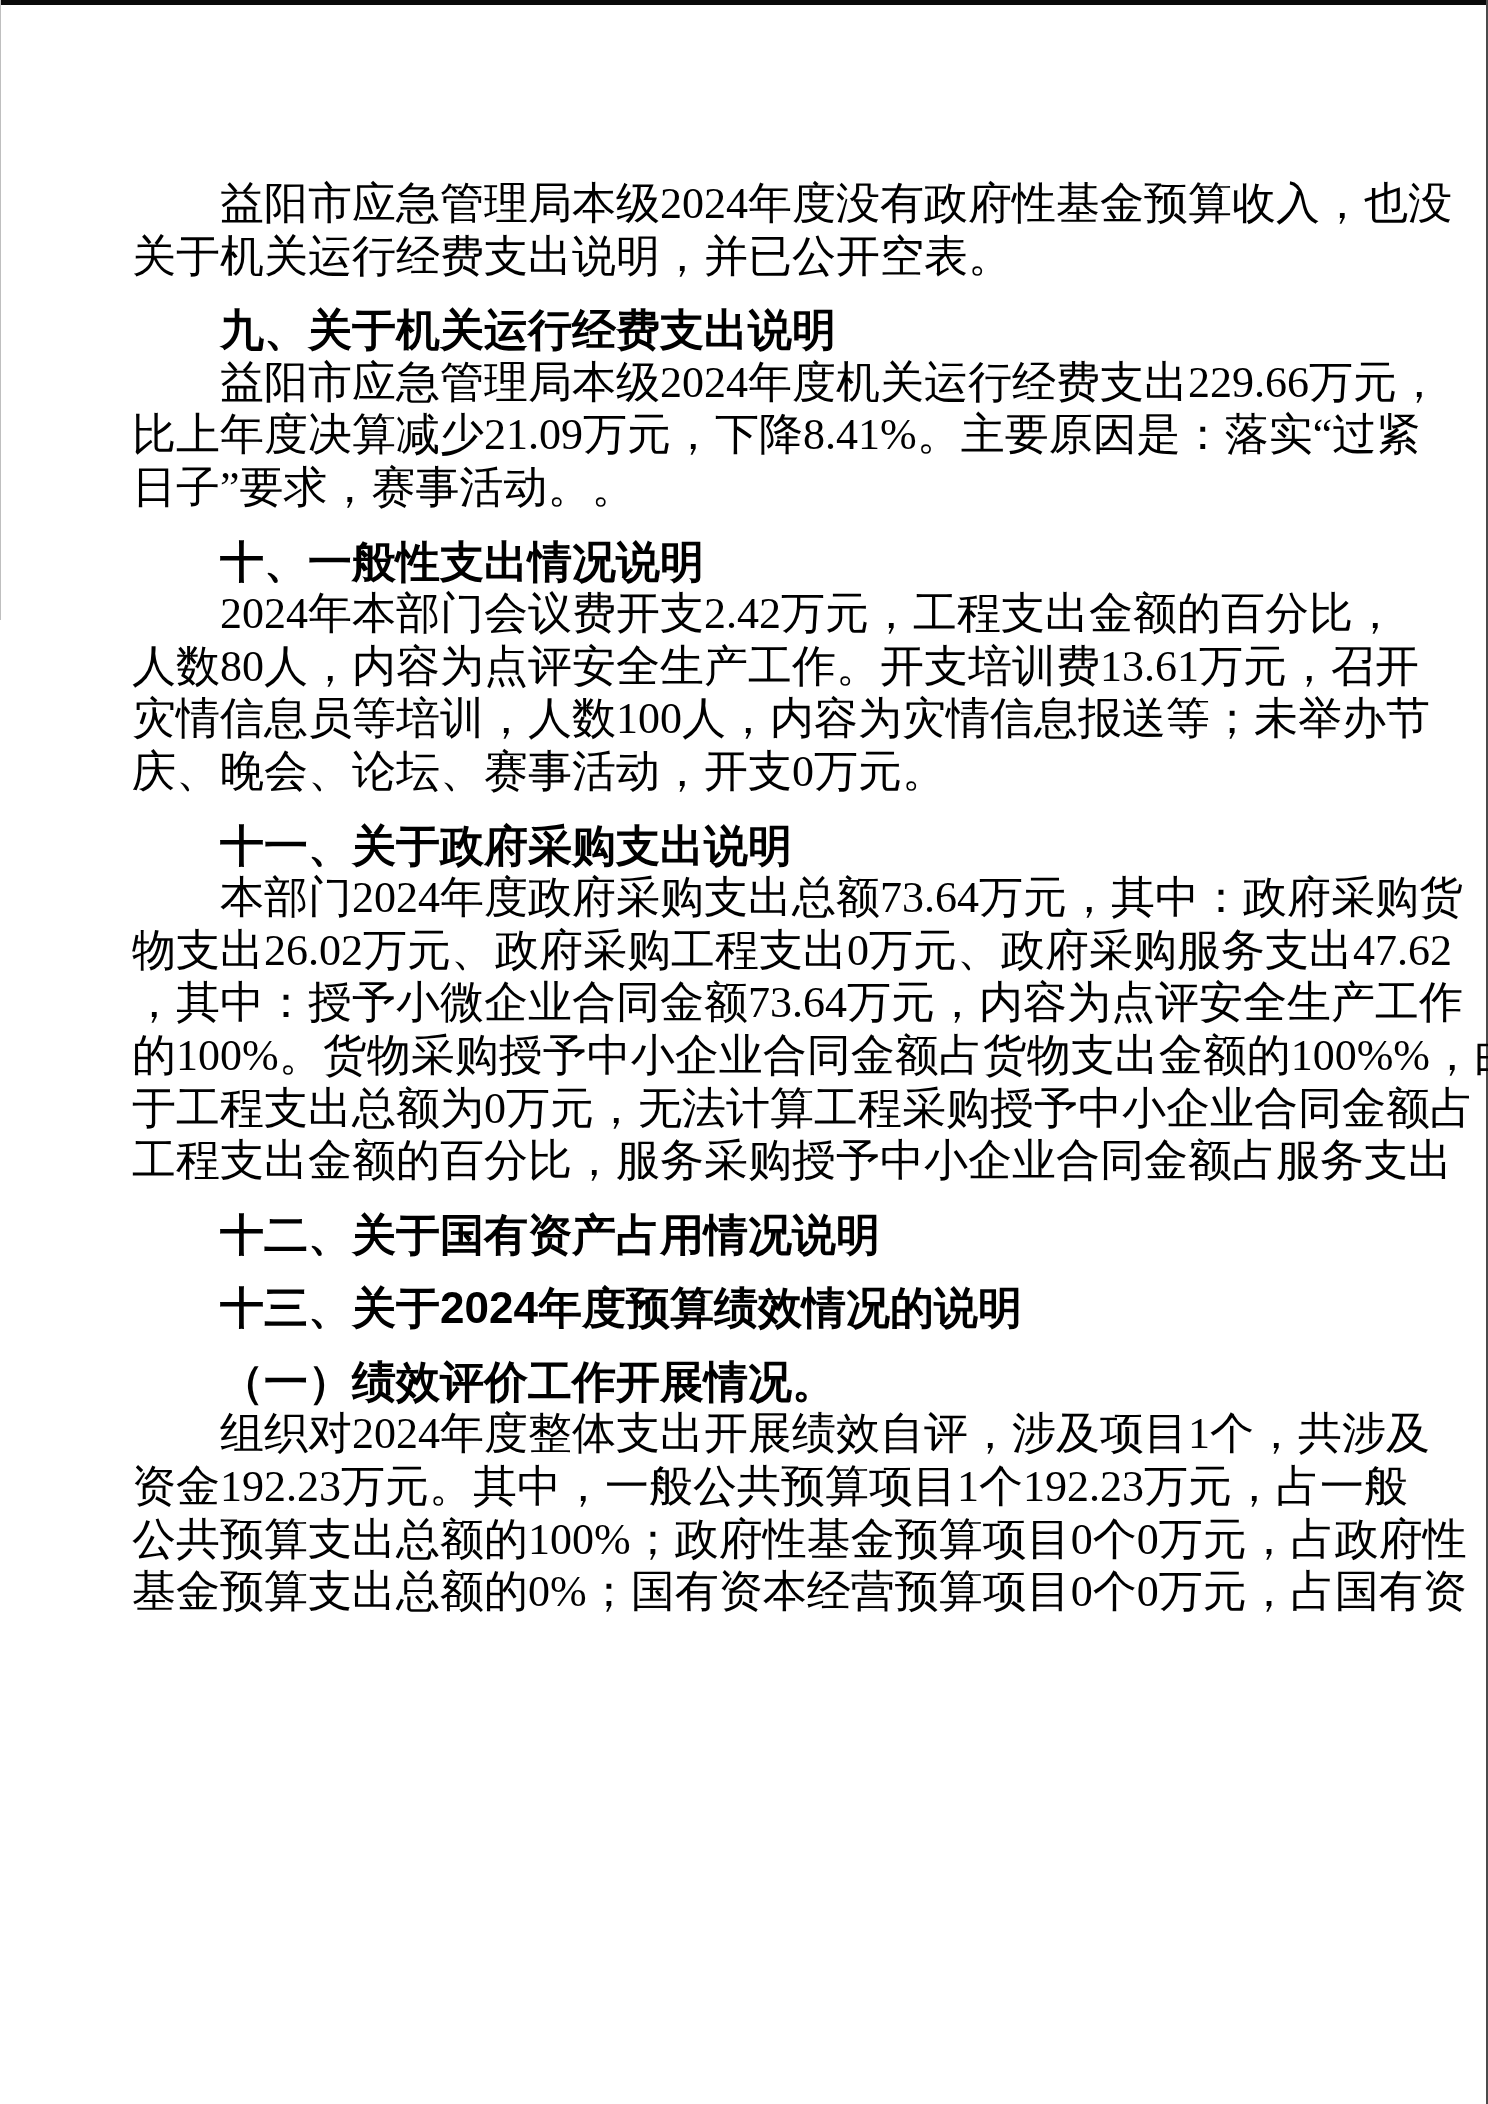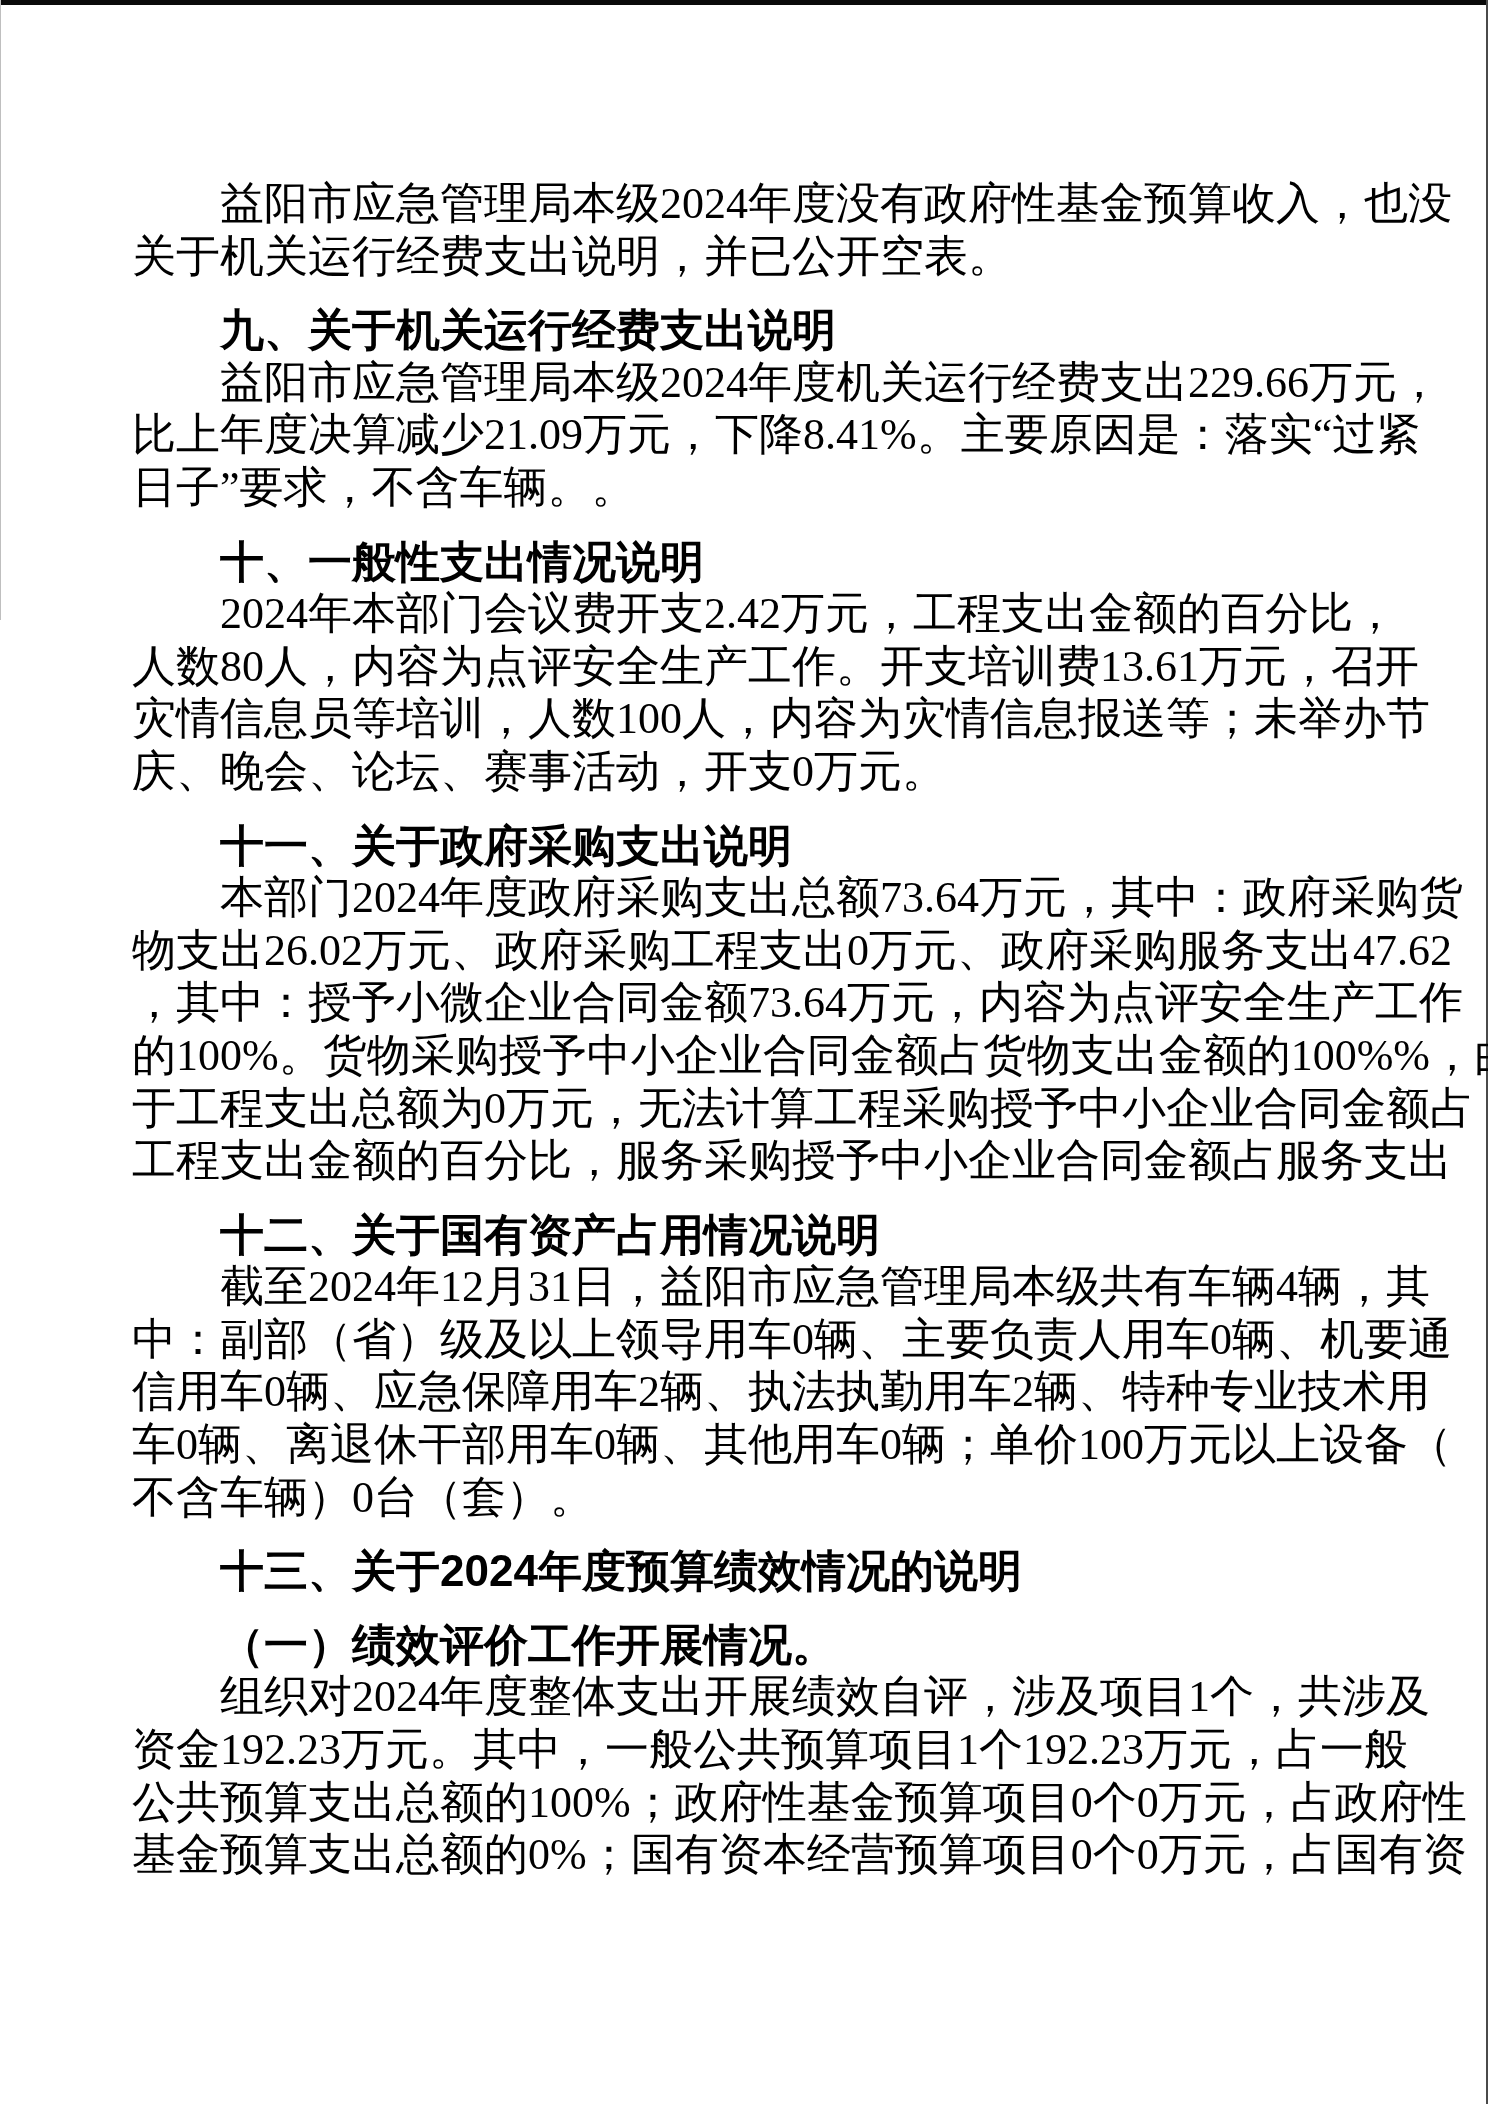--- a/index.html
+++ b/index.html
@@ -66,21 +66,21 @@
       <div class="para body">
         <div class="line indent">益阳市应急管理局本级2024年度没有政府性基金预算收入，也没</div>
         <div class="line">关于机关运行经费支出说明，并已公开空表。</div>
       </div>
       <div class="para heading">
         <div class="line indent">九、关于机关运行经费支出说明</div>
       </div>
       <div class="para body">
         <div class="line indent">益阳市应急管理局本级2024年度机关运行经费支出229.66万元，</div>
         <div class="line">比上年度决算减少21.09万元，下降8.41%。主要原因是：落实“过紧</div>
-        <div class="line">日子”要求，不含车辆。。</div>
+        <div class="line">日子”要求，赛事活动。。</div>
       </div>
       <div class="para heading">
         <div class="line indent">十、一般性支出情况说明</div>
       </div>
       <div class="para body">
         <div class="line indent">2024年本部门会议费开支2.42万元，工程支出金额的百分比，</div>
         <div class="line">人数80人，内容为点评安全生产工作。开支培训费13.61万元，召开</div>
         <div class="line">灾情信息员等培训，人数100人，内容为灾情信息报送等；未举办节</div>
         <div class="line">庆、晚会、论坛、赛事活动，开支0万元。</div>
       </div>
@@ -91,27 +91,20 @@
         <div class="line indent">本部门2024年度政府采购支出总额73.64万元，其中：政府采购货</div>
         <div class="line">物支出26.02万元、政府采购工程支出0万元、政府采购服务支出47.62</div>
         <div class="line">，其中：授予小微企业合同金额73.64万元，内容为点评安全生产工作</div>
         <div class="line">的100%。货物采购授予中小企业合同金额占货物支出金额的100%%，由</div>
         <div class="line">于工程支出总额为0万元，无法计算工程采购授予中小企业合同金额占</div>
         <div class="line">工程支出金额的百分比，服务采购授予中小企业合同金额占服务支出</div>
       </div>
       <div class="para heading">
         <div class="line indent">十二、关于国有资产占用情况说明</div>
       </div>
-      <div class="para body">
-        <div class="line indent">截至2024年12月31日，益阳市应急管理局本级共有车辆4辆，其</div>
-        <div class="line">中：副部（省）级及以上领导用车0辆、主要负责人用车0辆、机要通</div>
-        <div class="line">信用车0辆、应急保障用车2辆、执法执勤用车2辆、特种专业技术用</div>
-        <div class="line">车0辆、离退休干部用车0辆、其他用车0辆；单价100万元以上设备（</div>
-        <div class="line">不含车辆）0台（套）。</div>
-      </div>
       <div class="para heading">
         <div class="line indent">十三、关于2024年度预算绩效情况的说明</div>
       </div>
       <div class="para heading">
         <div class="line indent">（一）绩效评价工作开展情况。</div>
       </div>
       <div class="para body">
         <div class="line indent">组织对2024年度整体支出开展绩效自评，涉及项目1个，共涉及</div>
         <div class="line">资金192.23万元。其中，一般公共预算项目1个192.23万元，占一般</div>
         <div class="line">公共预算支出总额的100%；政府性基金预算项目0个0万元，占政府性</div>

